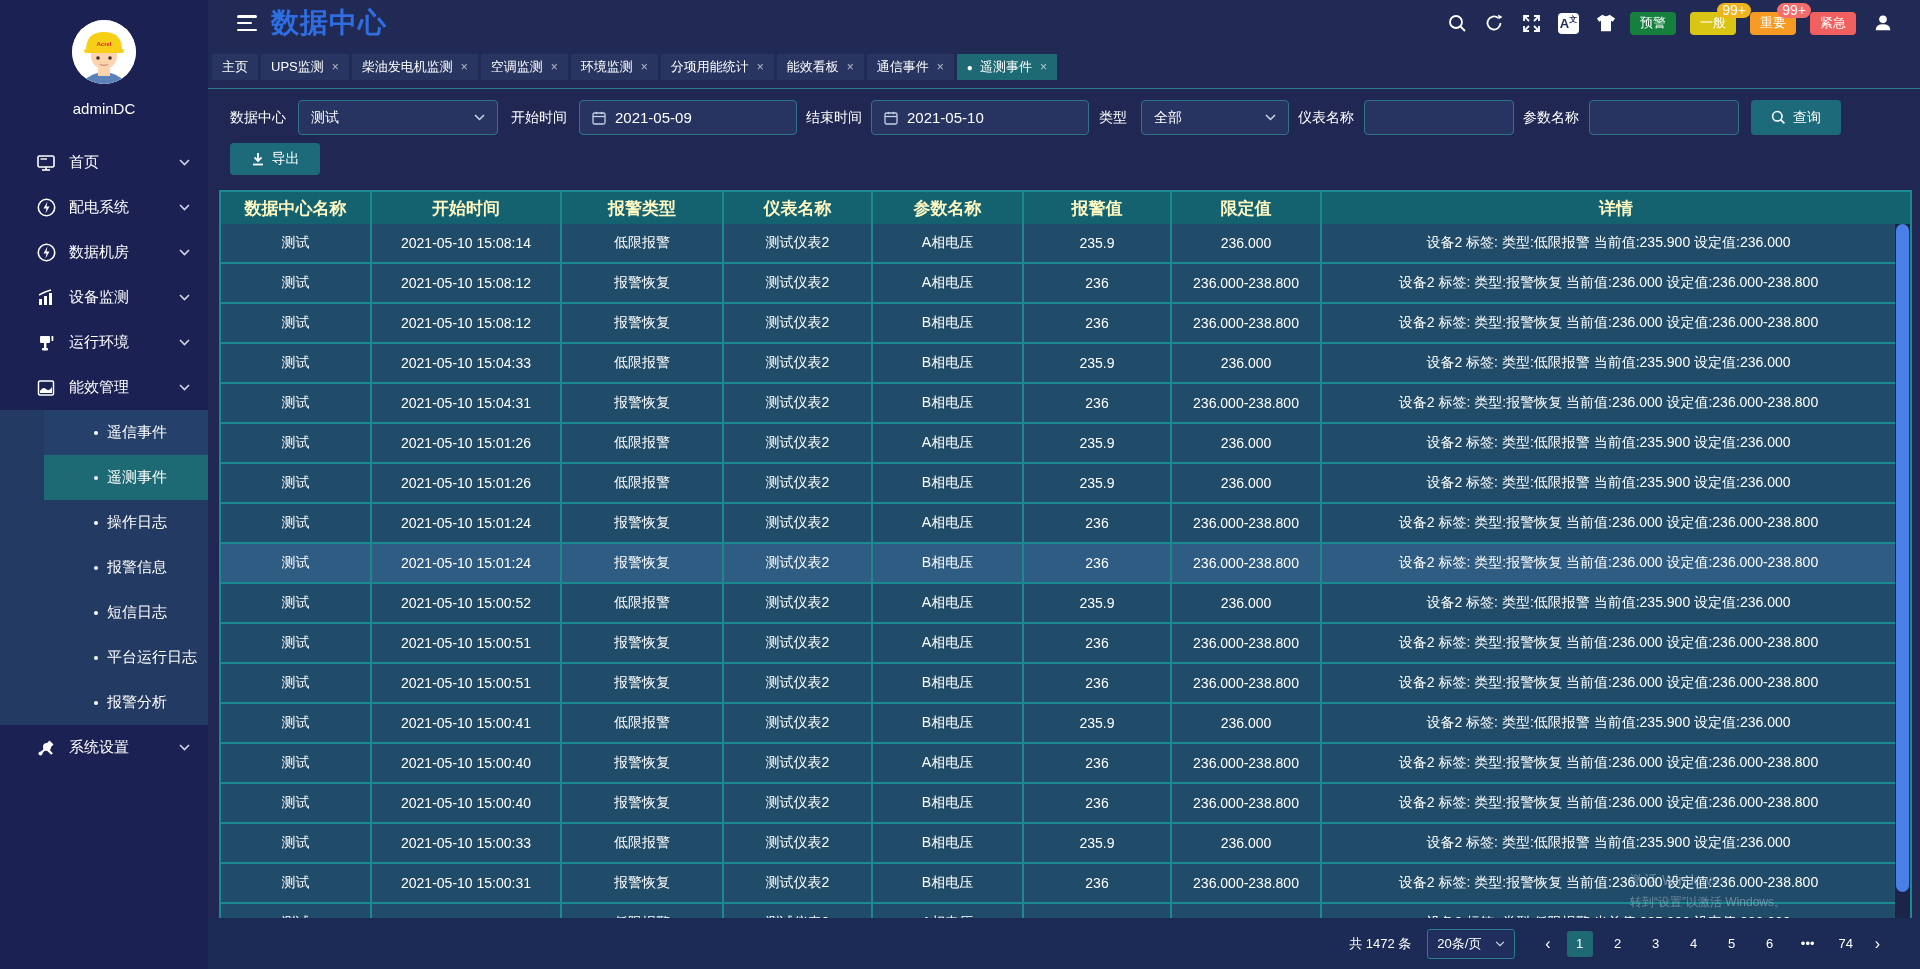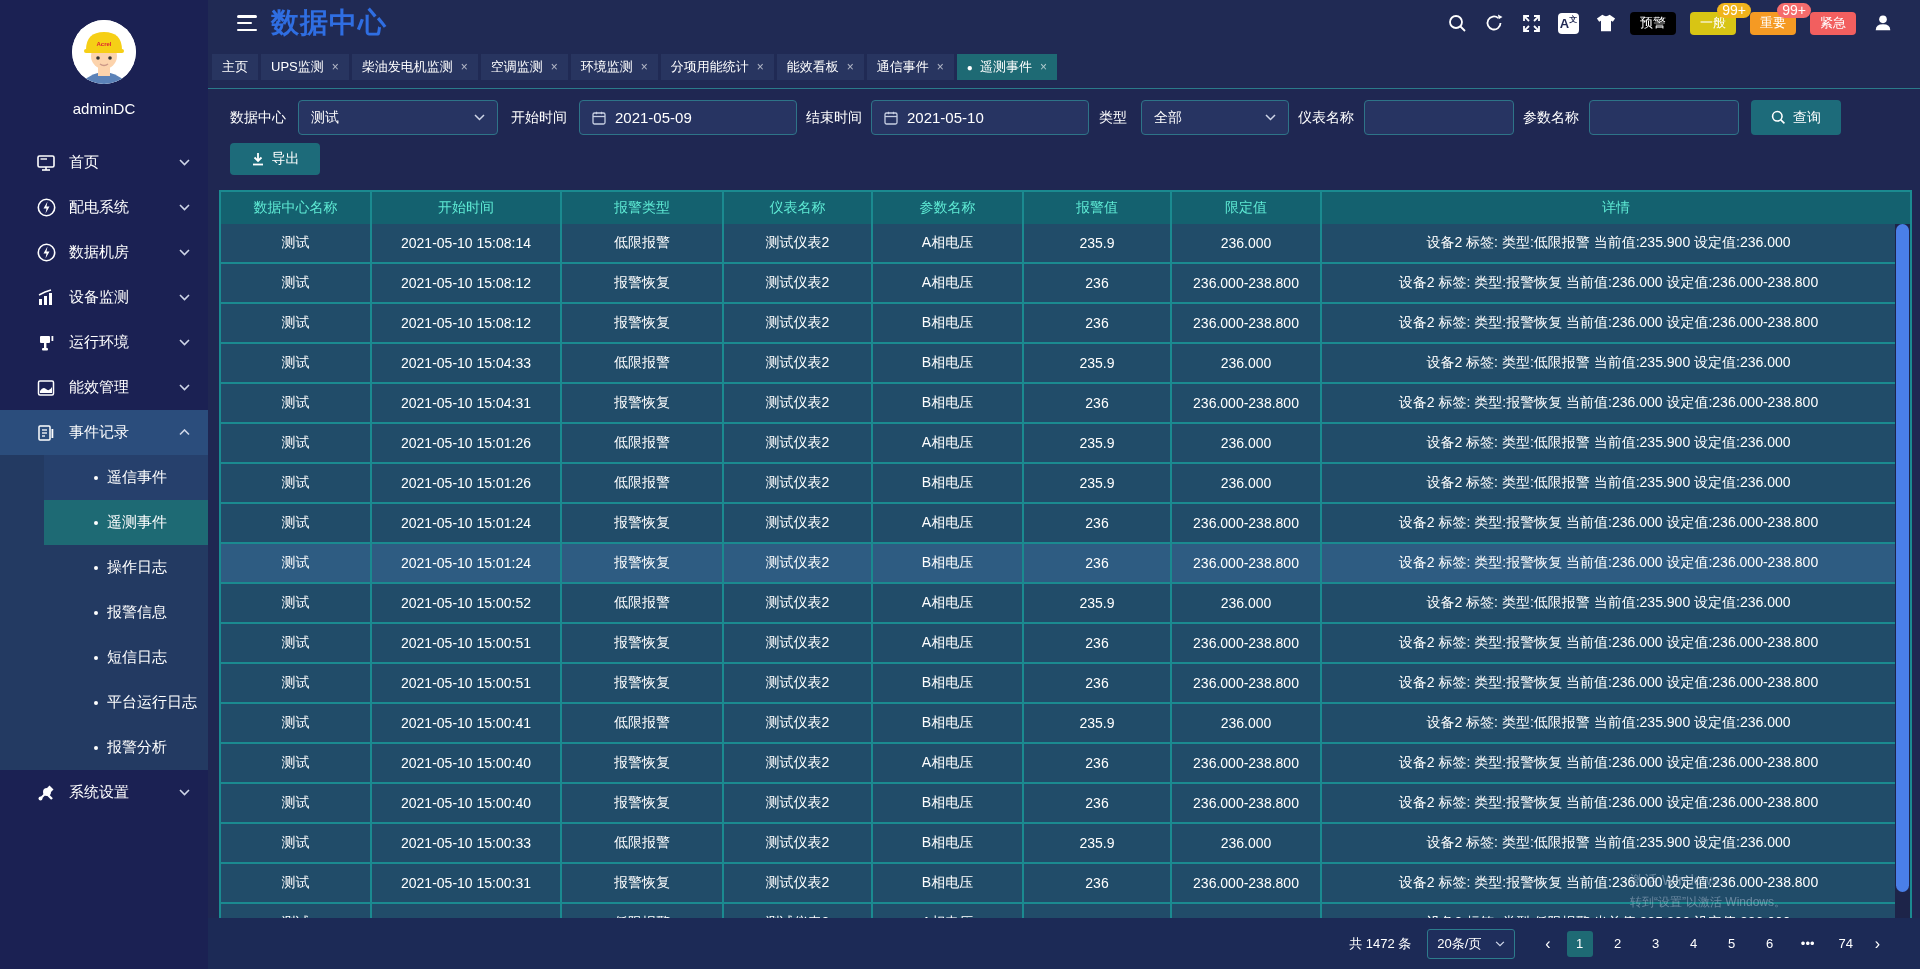--- a/index.html
+++ b/index.html
@@ -24,21 +24,21 @@
   .titlebar { position:absolute; left:0; top:0; height:46px; width:100%; display:flex; align-items:center; }
   .burger { margin-left:29px; width:20px; height:16px; display:flex; flex-direction:column; justify-content:space-between; cursor:pointer; }
   .burger div { height:2.5px; background:#fff; border-radius:2px; }
   .burger .b2 { width:75%; }
   .page-title { margin-left:14px; color:#2f6ee2; font-size:28px; font-weight:bold; letter-spacing:1px; }
   .top-right { margin-left:auto; display:flex; align-items:center; padding-right:27px; }
   .tool-ic { width:20px; height:20px; margin-left:17px; display:flex; align-items:center; justify-content:center; cursor:pointer; }
   .trans { width:21px; height:21px; margin-left:17px; background:#fff; border-radius:4px; color:#1f2752; font-weight:bold; font-size:13px; display:flex; align-items:center; justify-content:center; cursor:pointer; }
   .trans .zh { font-size:8px; margin-top:-8px; }
   .abtn { position:relative; margin-left:14px; height:23px; border-radius:4px; color:#fff; font-size:13px; padding:0 10px; display:flex; align-items:center; cursor:pointer; }
-  .b-blue { background:#000000; }
+  .b-blue { background:#15803d; }
   .b-yellow { background:#d8c514; }
   .b-orange { background:#f59a23; }
   .b-red { background:#f25f5f; }
   .abtn .badge99 { position:absolute; top:-9px; right:-15px; height:15px; border-radius:8px; padding:0 5px; font-size:14px; display:flex; align-items:center; }
   .abtn .badge99:empty { display:none; }
   .b-yellow .badge99 { background:#f0b41c; }
   .b-orange .badge99 { background:#f56c6c; }
   
   .tabs { position:absolute; left:4px; top:54px; display:flex; gap:3px; }
   .tab { height:26px; background:#283560; color:#fff; font-size:13px; display:flex; align-items:center; padding:0 10px; cursor:pointer; }
@@ -52,21 +52,21 @@
   .fbox { height:35px; background:#273462; border:1px solid #2e7488; border-radius:4px; display:flex; align-items:center; color:#fff; font-size:14px; flex:none; }
   .fsel { justify-content:space-between; padding:0 12px; }
   .fdate { padding:13px 12px; }
   .fdate svg { margin-right:9px; }
   .search-btn { height:35px; background:#1d6b7a; border:none; border-radius:4px; color:#fff; font-size:14px; display:flex; align-items:center; justify-content:center; cursor:pointer; flex:none; }
   .export-btn { position:absolute; left:22px; top:143px; width:90px; height:32px; background:#1d6b7a; border:none; border-radius:4px; color:#fff; font-size:14px; display:flex; align-items:center; justify-content:center; cursor:pointer; }
   .export-btn svg, .search-btn svg { margin-right:7px; }
   
   .dtable { position:absolute; left:11px; top:190px; width:1693px; height:733px; overflow:hidden; border:2px solid #1b8a90; border-bottom:none; }
   .thead { display:grid; grid-template-columns:151px 190px 162px 149px 151px 148px 150px auto; height:32px; background:#14616f; }
-  .thead .hcell { border-right:2px solid #1b8a90; display:flex; align-items:center; justify-content:center; color:#5eead4; font-size:14px; font-weight:normal; }
+  .thead .hcell { border-right:2px solid #1b8a90; display:flex; align-items:center; justify-content:center; color:#fef9c3; font-size:17px; font-weight:bold; }
   .thead .hcell:last-child { border-right:none; }
   .tbody { position:relative; width:1674px; }
   .trow { display:grid; grid-template-columns:151px 190px 162px 149px 151px 148px 150px auto; height:40px; background:#214c69; border-bottom:2px solid #1b8a90; }
   .trow.highlight { background:#2e5c82; }
   .trow .cell { border-right:2px solid #1b8a90; display:flex; align-items:center; justify-content:center; color:#fff; font-size:14px; overflow:hidden; white-space:nowrap; }
   .trow .cell:last-child { border-right:none; }
   .vscroll { position:absolute; left:1674px; top:32px; width:15px; height:699px; background:#1d2449; }
   .vthumb { position:absolute; left:1px; top:0; width:13px; height:668px; border-radius:7px; background:#4a7fe8; }
   
   .pagebar { position:absolute; left:0; top:918px; width:1712px; height:51px; background:#1c2a56; display:flex; align-items:center; justify-content:flex-end; padding-right:30px; }
@@ -185,37 +185,20 @@
             <path d="M3 12 Q6 7 9 10 Q12 13 15 8 L15 14 L3 14 Z" fill="#fff"></path>
           </svg>
       </span>
       <span>能效管理</span>
       <span class="chev">
           <svg width="11" height="7" viewBox="0 0 11 7">
             <polyline points="1,1 5.5,5.5 10,1" fill="none" stroke="#cfd6e8" stroke-width="1.6"></polyline>
           </svg>
         </span>
     </div>
-    <div class="mitem parent-active">
-      <span class="micon">
-        <svg width="18" height="18" viewBox="0 0 18 18">
-            <rect x="2" y="2" width="11" height="14" rx="1" fill="none" stroke="#fff" stroke-width="1.5"></rect>
-            <line x1="5" y1="6" x2="10" y2="6" stroke="#fff" stroke-width="1.3"></line>
-            <line x1="5" y1="9" x2="10" y2="9" stroke="#fff" stroke-width="1.3"></line>
-            <line x1="5" y1="12" x2="8" y2="12" stroke="#fff" stroke-width="1.3"></line>
-            <rect x="14.5" y="5" width="1.8" height="9" fill="#fff"></rect>
-          </svg>
-      </span>
-      <span>事件记录</span>
-      <span class="chev">
-          <svg width="11" height="7" viewBox="0 0 11 7">
-            <polyline points="1,5.5 5.5,1 10,5.5" fill="none" stroke="#cfd6e8" stroke-width="1.6"></polyline>
-          </svg>
-        </span>
-    </div>
     <div class="submenu">
 
         <div class="sitem">
           <span class="bullet"></span>
           <span>遥信事件</span>
         </div>
 
         <div class="sitem active">
           <span class="bullet"></span>
           <span>遥测事件</span>

